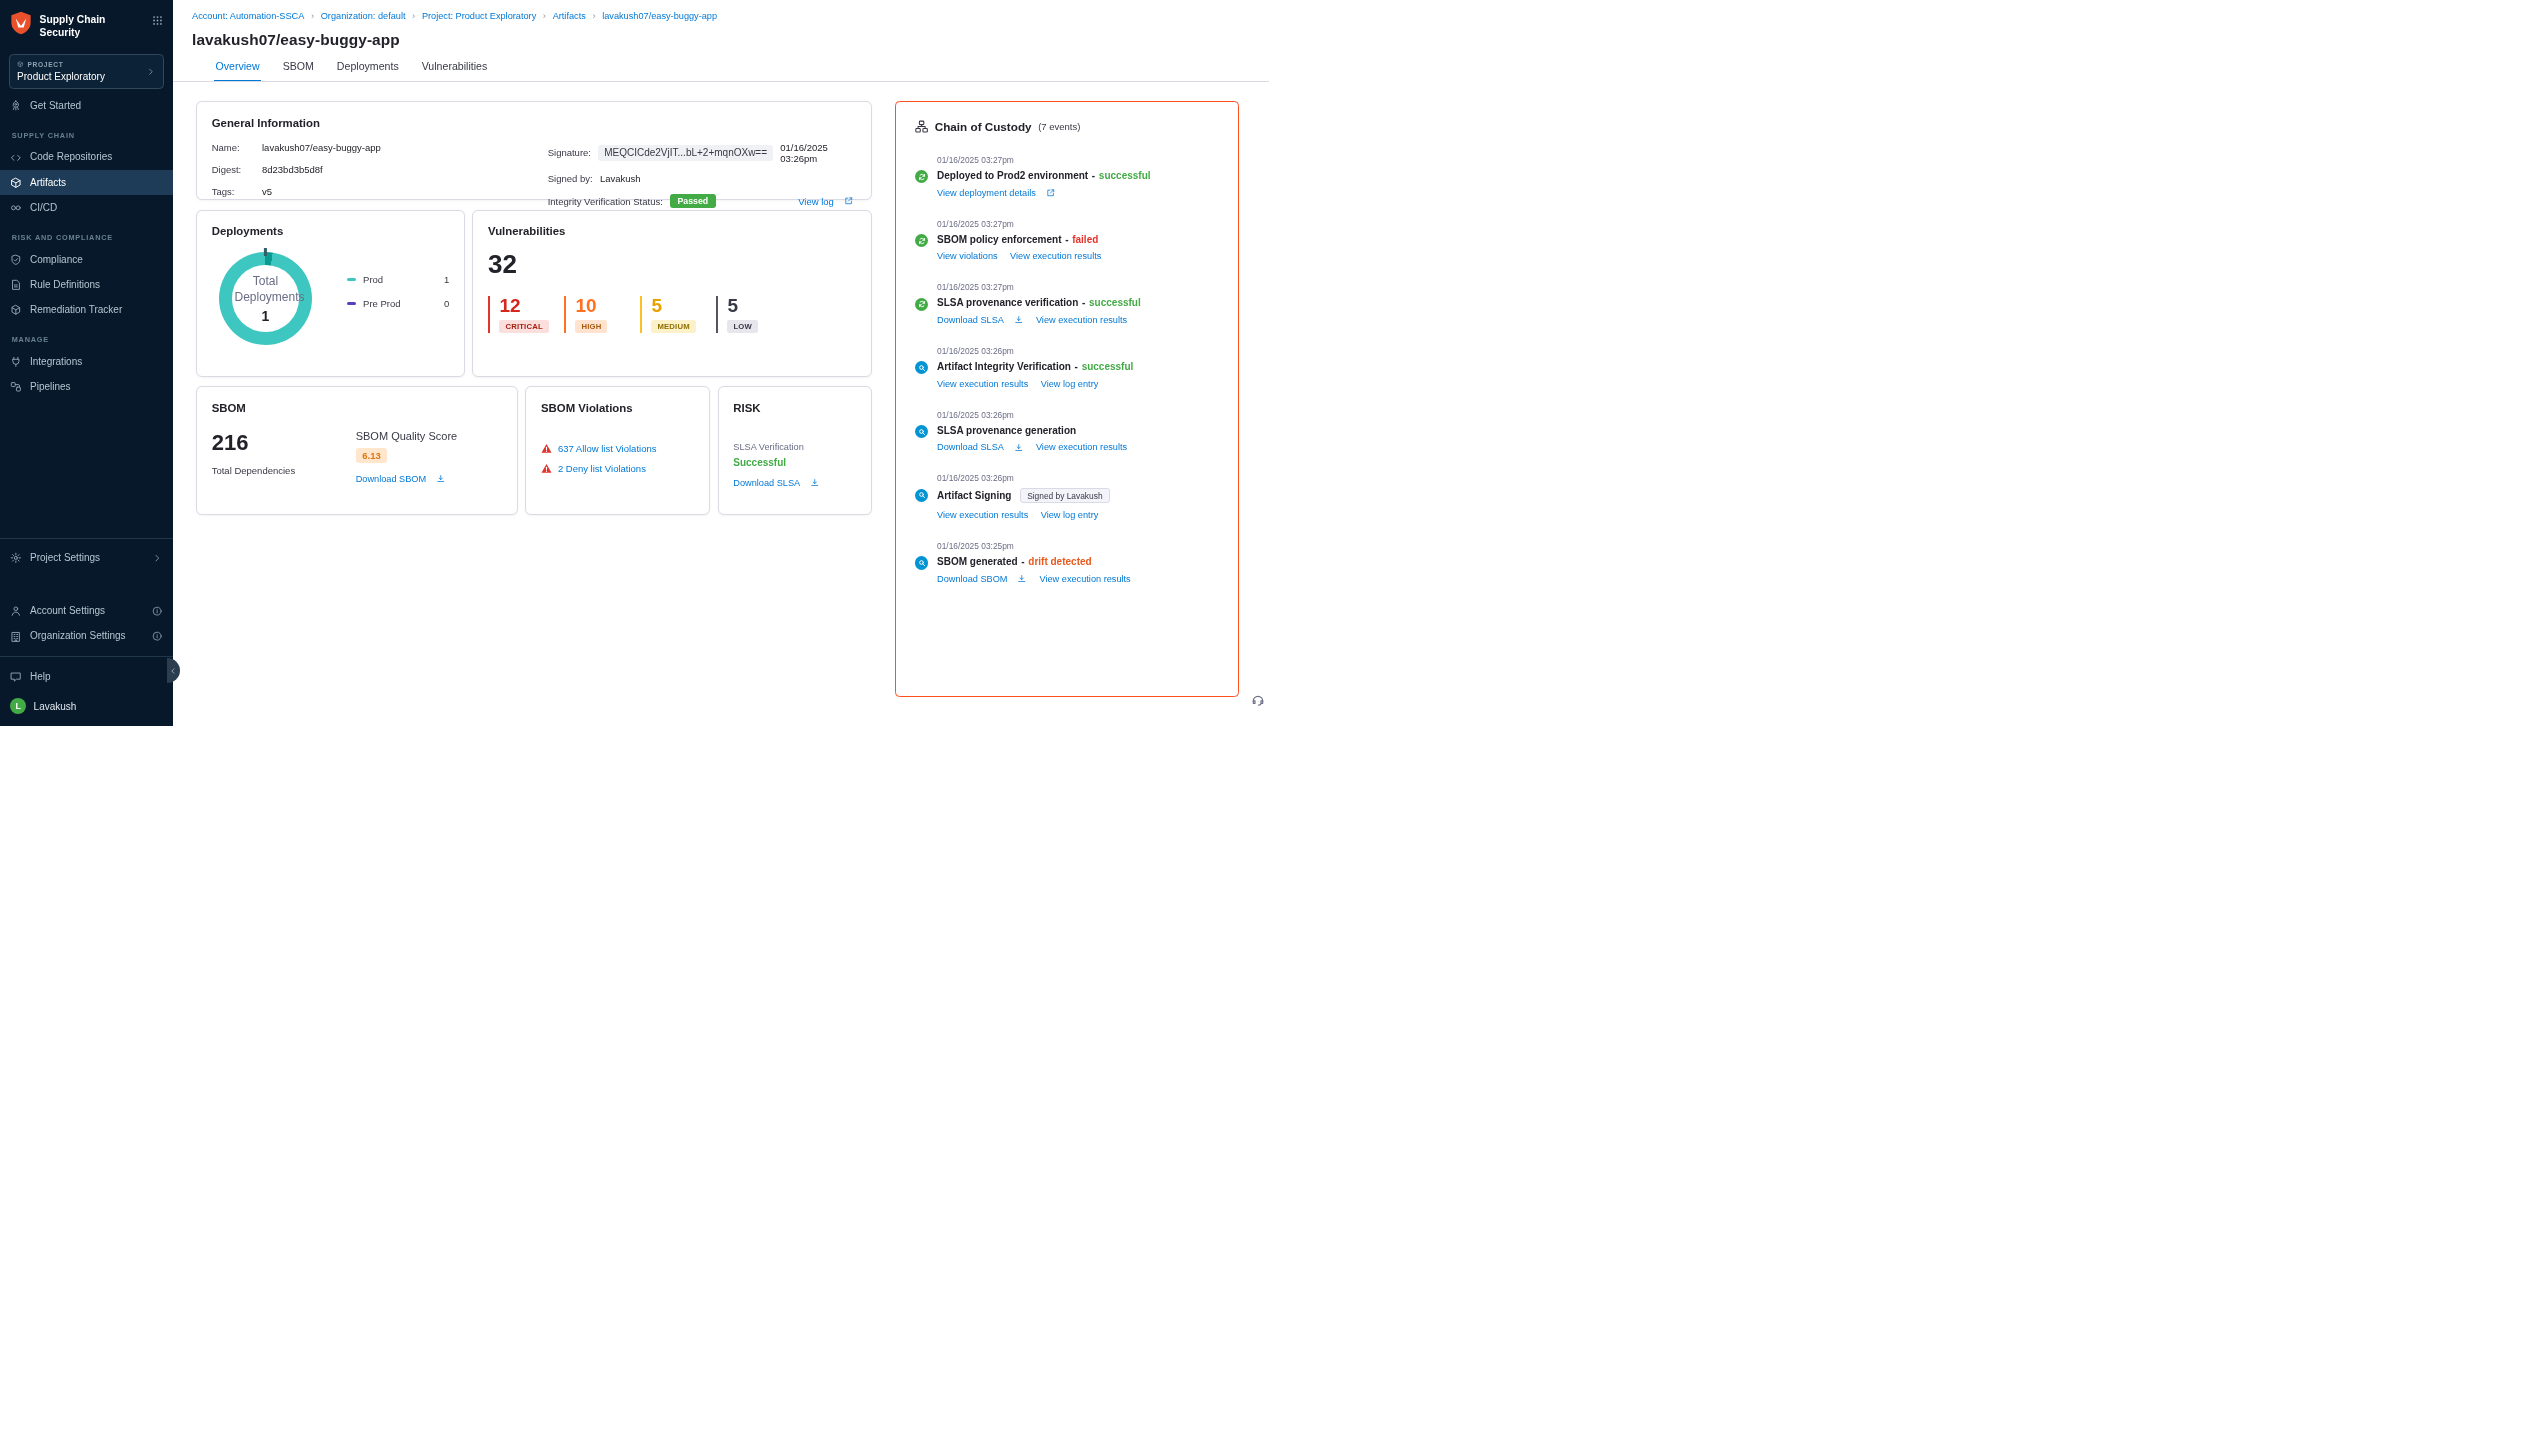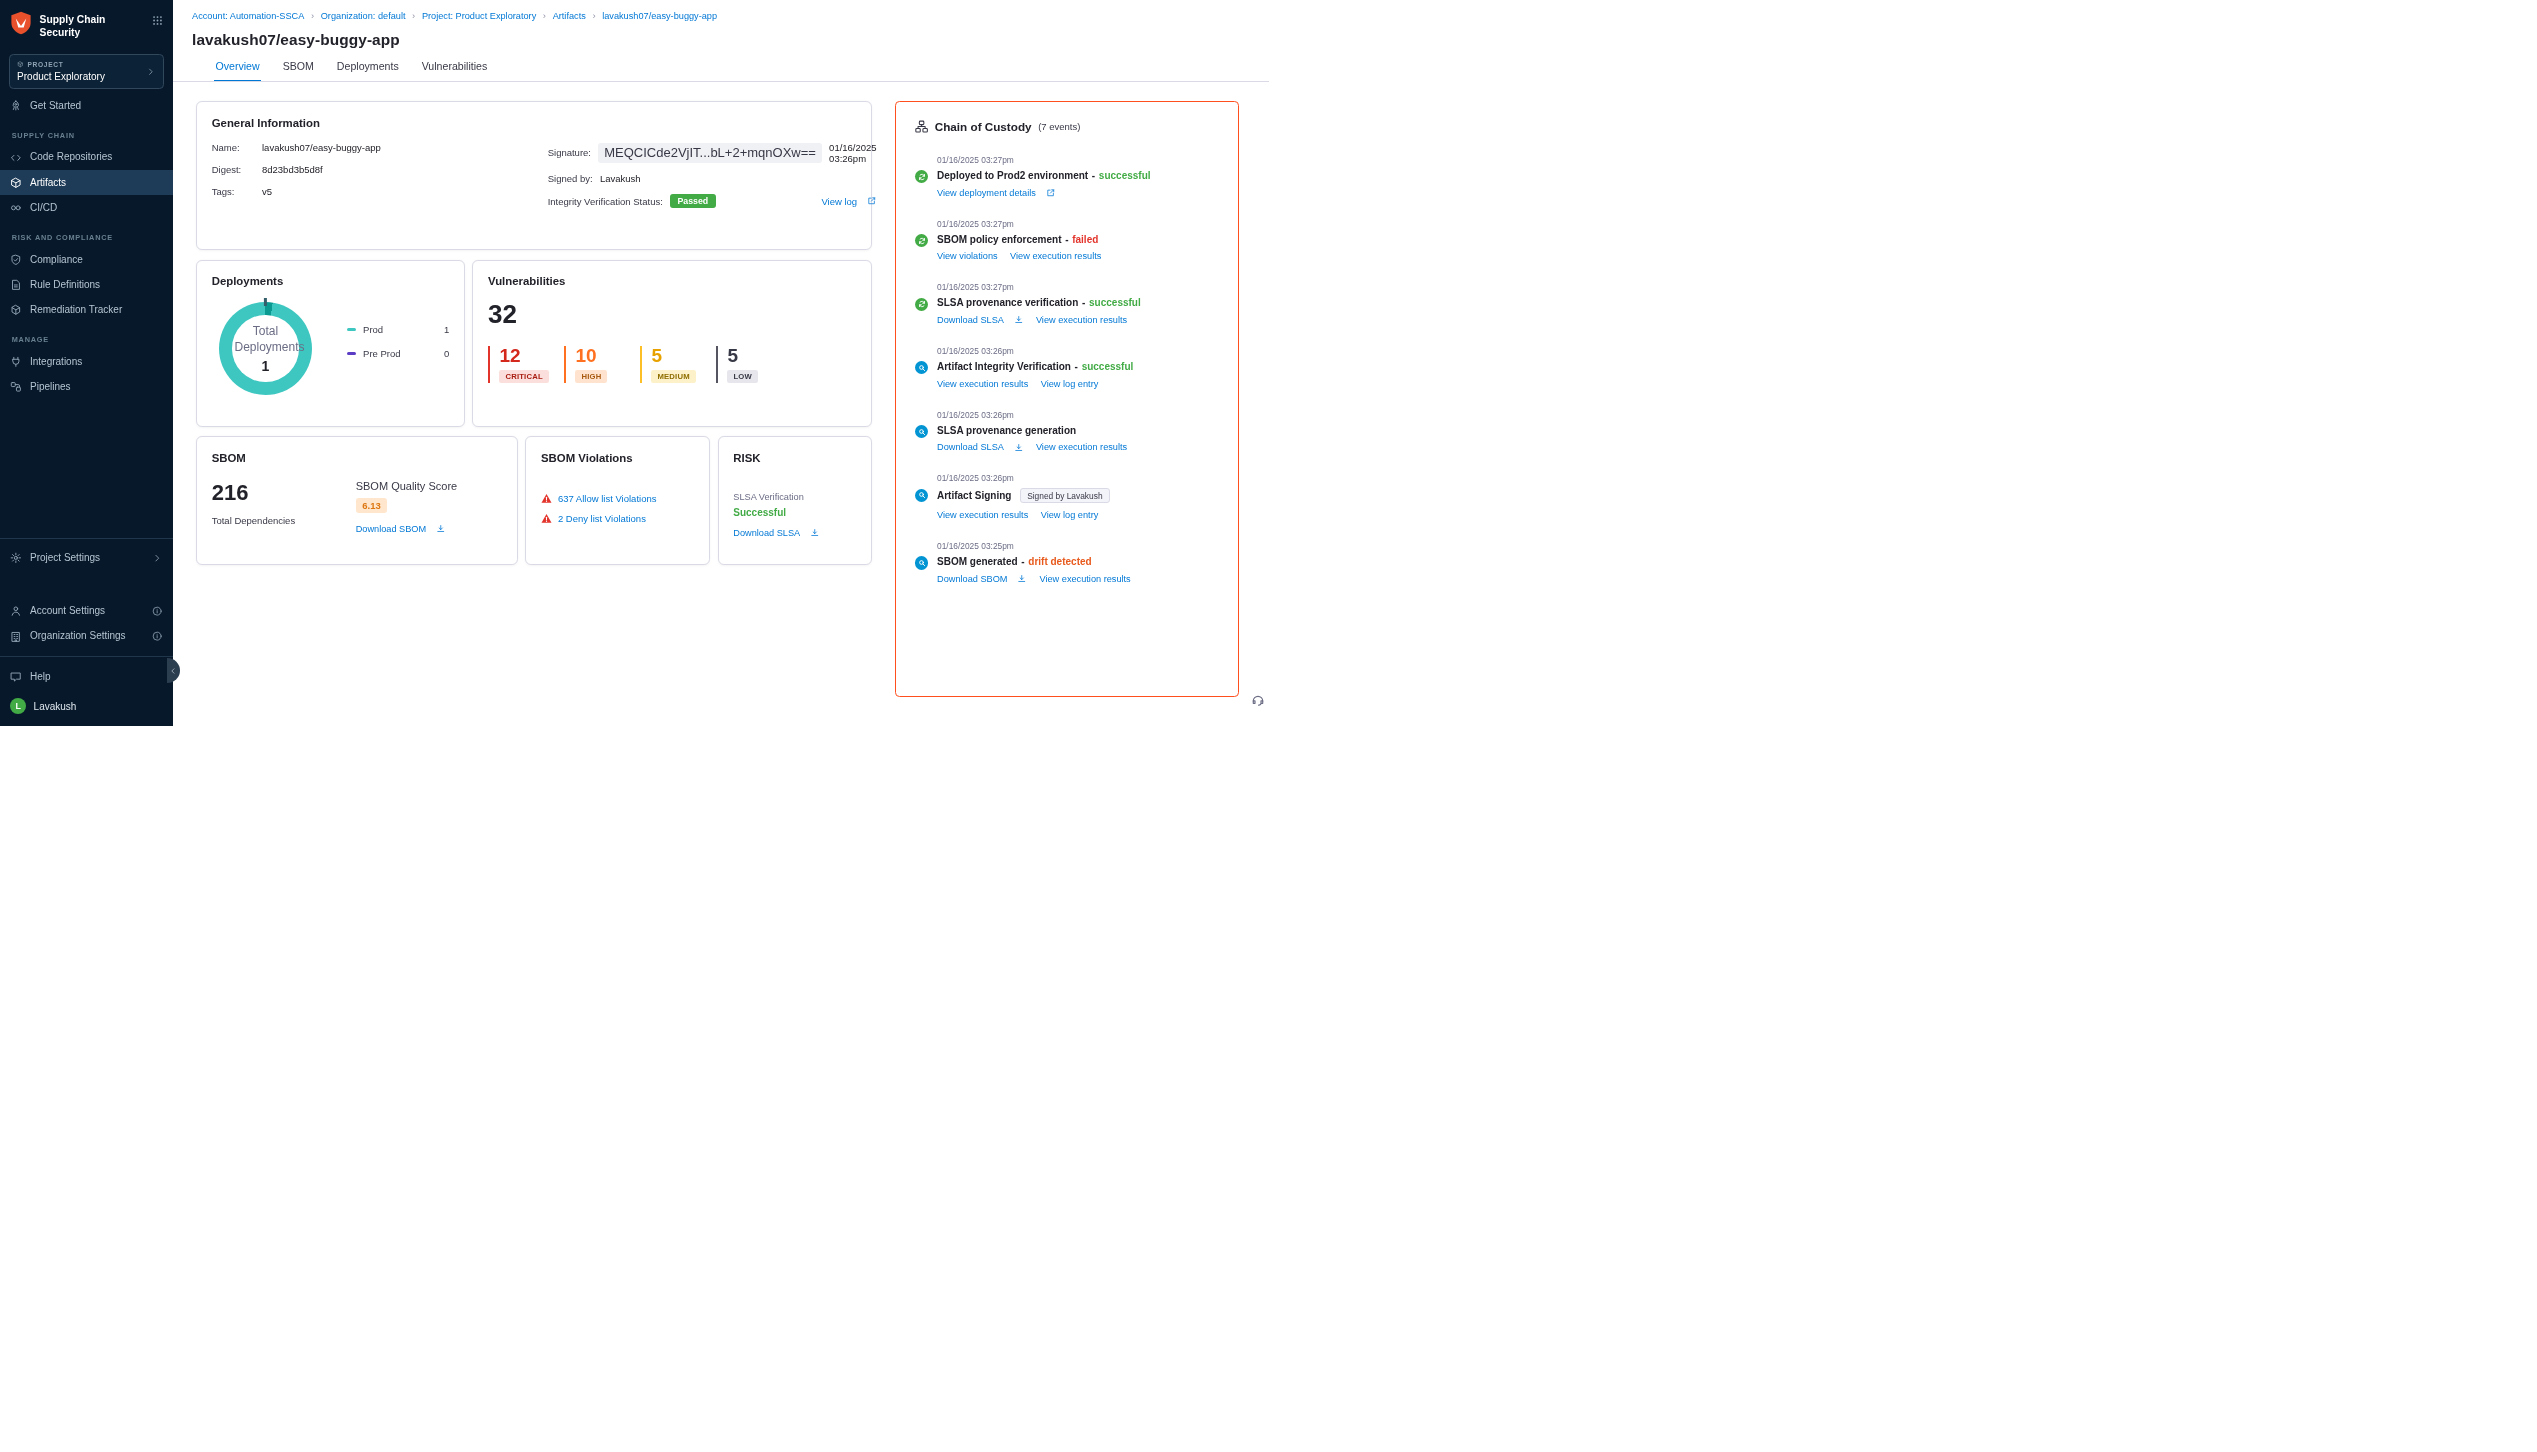--- a/index.html
+++ b/index.html
@@ -51,29 +51,29 @@
   .tab{font-size:10.6px;color:#383946;padding:0 1.5px 8px;cursor:pointer;border-bottom:1.5px solid transparent}
   .tab.active{color:#0278d5;border-bottom-color:#0278d5;font-weight:500}
   .tabs-border{height:0.7px;background:#d9dae5;width:100%}
   .content{flex:1;display:flex;padding:19px 0 0 23px;overflow:hidden}
   .left-col{width:676px;min-width:676px;display:flex;flex-direction:column;gap:9.5px}
   .row{display:flex;gap:7.3px}
   .card{background:#fff;border:0.7px solid #d9dae5;border-radius:5.9px;padding:14.7px;box-shadow:0 0.7px 2.2px rgba(30,30,60,.05)}
   .card h2{font-size:11.4px;font-weight:700;color:#22222a}
 
   
-  .gi-card{height:149px}
+  .gi-card{height:99px}
   .gi-body{display:flex;margin-top:13.2px}
   .gi-left{flex:0 0 336px;display:flex;flex-direction:column;gap:11px}
   .gi-right{flex:1;display:flex;flex-direction:column;gap:9.5px}
   .gi-row{display:flex;align-items:center;gap:7.3px;font-size:9.5px}
   .gi-left .gi-label{width:43px}
   .gi-label{color:#383946}
   .gi-value{color:#22222a}
-  .sig-badge{background:#f0f1f5;border-radius:2.9px;padding:2.2px 5.9px;font-size:13px;color:#383946;white-space:nowrap}
+  .sig-badge{background:#f0f1f5;border-radius:2.9px;padding:2.2px 5.9px;font-size:10px;color:#383946;white-space:nowrap}
   .gi-date{margin-left:auto;font-size:9.5px;color:#22222a;padding-right:2.9px}
   .badge-passed{background:#42ab45;color:#fff;font-size:8.8px;font-weight:700;padding:2.2px 7.3px;border-radius:2.9px}
   .view-log{margin-left:auto;padding-right:2.9px;font-size:9.5px}
 
   
   .dep-card{width:269px;min-width:269px;height:167px}
   .dep-body{display:flex;margin-top:14.7px}
   .donut{width:93px;height:93px;border-radius:50%;background:conic-gradient(#0b9a92 0 9deg,#3dc7c0 9deg 360deg);position:relative;display:flex;align-items:center;justify-content:center;margin-left:7.3px}
   .donut::before{content:"";position:absolute;inset:13.2px;background:#fff;border-radius:50%}
   .donut::after{content:"";position:absolute;top:-3.7px;left:50%;width:2.2px;height:8px;background:#355e6b;transform:translateX(-50%)}

